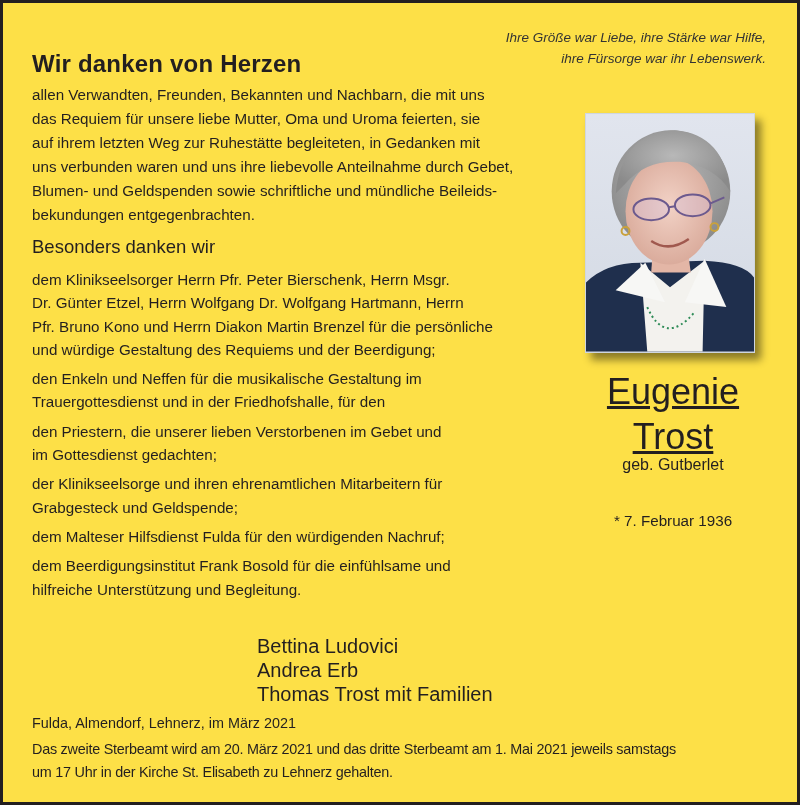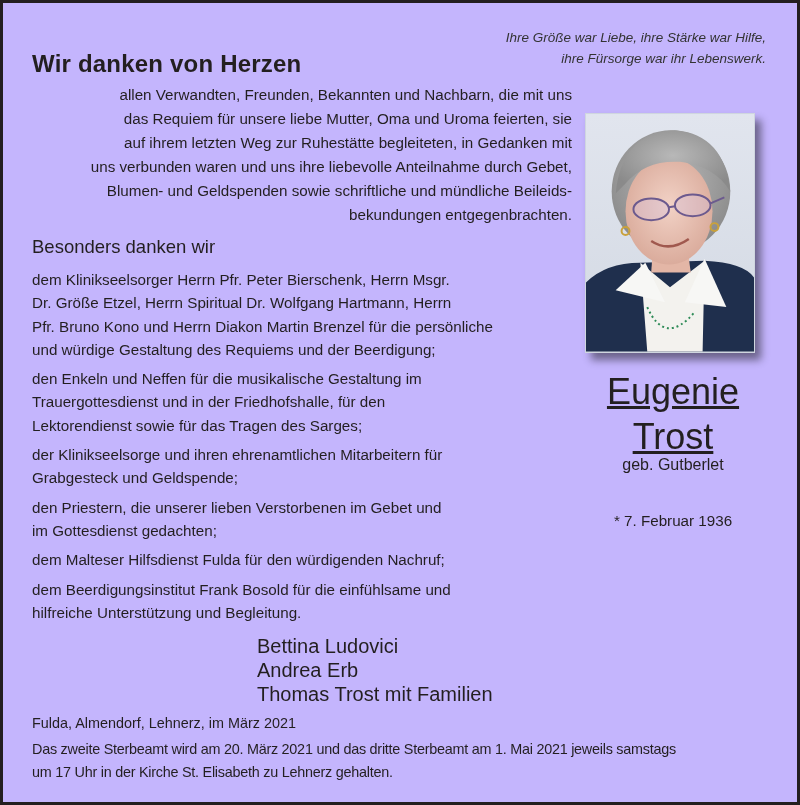--- a/index.html
+++ b/index.html
@@ -1,39 +1,39 @@
 <!DOCTYPE html>
 <html><head>
 <meta charset="utf-8">
 <style>
   * { box-sizing: border-box; margin: 0; padding: 0; }
   html, body { width: 800px; height: 805px; background: #ffffff; overflow: hidden; }
   body { font-family: "Liberation Sans", "DejaVu Sans", sans-serif; color: #231f20; }
 
   .frame {
     position: absolute; left: 0; top: 0; width: 800px; height: 805px;
-    border: 3px solid #231f20; background: #c4b5fd;
+    border: 3px solid #231f20; background: #fde047;
   }
 
   .motto {
     position: absolute; right: 31px; top: 24px;
     text-align: right; font-style: italic; font-size: 13.5px; line-height: 21px;
     color: #333;
   }
 
   .headline {
     position: absolute; left: 29px; top: 47px;
     font-size: 24px; line-height: 28px; letter-spacing: 0.2px; color: #231f20; font-weight: bold;
   }
 
   .intro {
     position: absolute; left: 29px; top: 80px; width: 540px;
     font-size: 15.2px; line-height: 23.9px;
   }
-  .intro .line { display: block; white-space: nowrap; text-align: right; }
+  .intro .line { display: block; white-space: nowrap; }
 
   .subhead {
     position: absolute; left: 29px; top: 232px;
     font-size: 18.5px; line-height: 24px;
   }
 
   .thanks {
     position: absolute; left: 29px; top: 265px; width: 520px;
     font-size: 15.2px; line-height: 23.3px;
   }
@@ -101,36 +101,35 @@
     <span class="line">uns verbunden waren und uns ihre liebevolle Anteilnahme durch Gebet,</span>
     <span class="line">Blumen- und Geldspenden sowie schriftliche und mündliche Beileids-</span>
     <span class="line">bekundungen entgegenbrachten.</span>
   </div>
 
   <div class="subhead">Besonders danken wir</div>
 
   <div class="thanks">
     <div class="para">
       <span class="line">dem Klinikseelsorger Herrn Pfr. Peter Bierschenk, Herrn Msgr.</span>
-      <span class="line">Dr. Größe Etzel, Herrn Spiritual Dr. Wolfgang Hartmann, Herrn</span>
+      <span class="line">Dr. Günter Etzel, Herrn Wolfgang Dr. Wolfgang Hartmann, Herrn</span>
       <span class="line">Pfr. Bruno Kono und Herrn Diakon Martin Brenzel für die persönliche</span>
       <span class="line">und würdige Gestaltung des Requiems und der Beerdigung;</span>
     </div>
     <div class="para">
       <span class="line">den Enkeln und Neffen für die musikalische Gestaltung im</span>
       <span class="line">Trauergottesdienst und in der Friedhofshalle, für den</span>
-      <span class="line">Lektorendienst sowie für das Tragen des Sarges;</span>
+    </div>
+    <div class="para">
+      <span class="line">den Priestern, die unserer lieben Verstorbenen im Gebet und</span>
+      <span class="line">im Gottesdienst gedachten;</span>
     </div>
     <div class="para">
       <span class="line">der Klinikseelsorge und ihren ehrenamtlichen Mitarbeitern für</span>
       <span class="line">Grabgesteck und Geldspende;</span>
-    </div>
-    <div class="para">
-      <span class="line">den Priestern, die unserer lieben Verstorbenen im Gebet und</span>
-      <span class="line">im Gottesdienst gedachten;</span>
     </div>
     <div class="para">
       <span class="line">dem Malteser Hilfsdienst Fulda für den würdigenden Nachruf;</span>
     </div>
     <div class="para">
       <span class="line">dem Beerdigungsinstitut Frank Bosold für die einfühlsame und</span>
       <span class="line">hilfreiche Unterstützung und Begleitung.</span>
     </div>
   </div>
 

